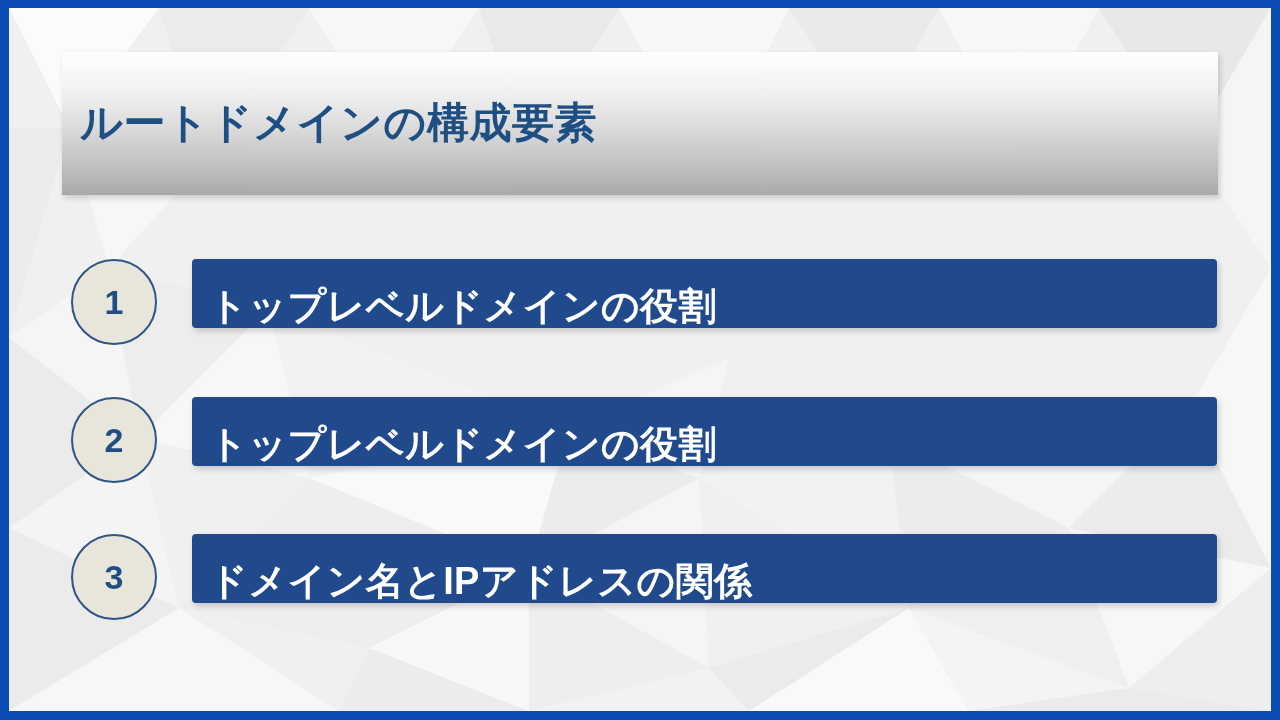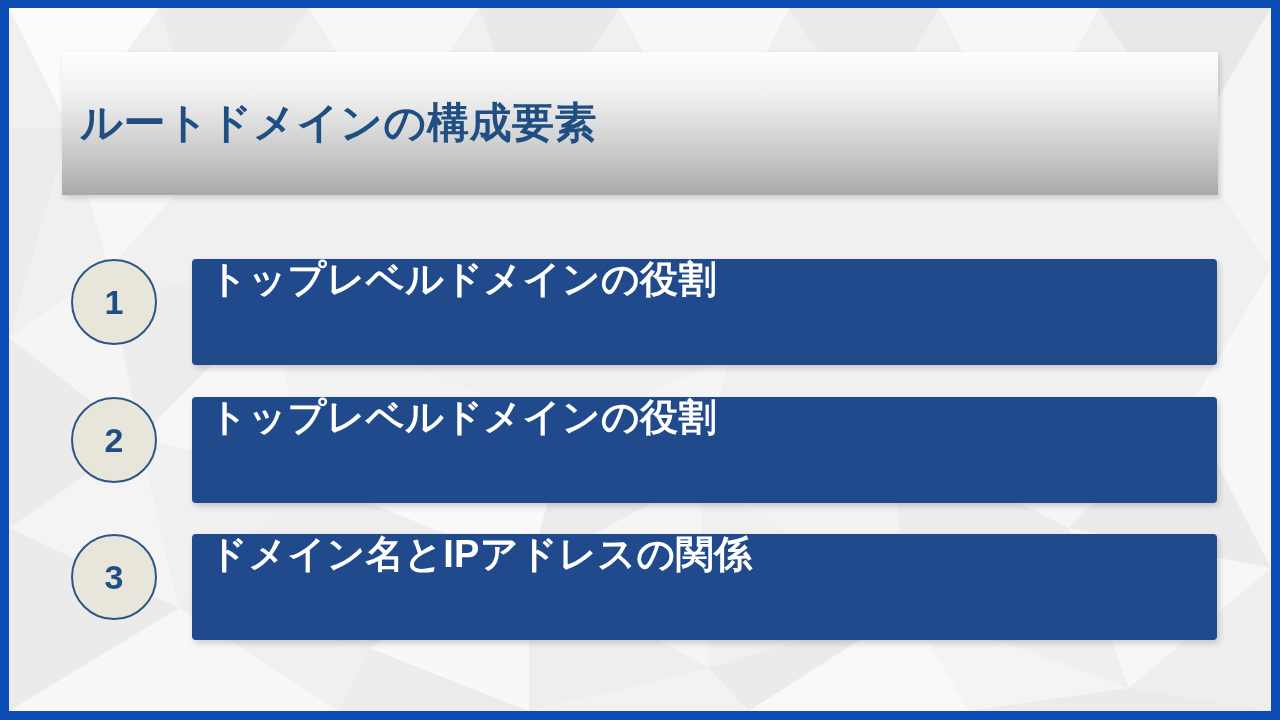--- a/index.html
+++ b/index.html
@@ -98,26 +98,26 @@
     font-size: 34px;
     font-weight: bold;
     line-height: 1;
   }
 
   .item-bar {
     position: absolute;
     left: 183px;
     top: 0;
     width: 1025px;
-    height: 106px;
+    height: 69px;
     background: #214A8C;
     border-radius: 4px;
     box-shadow: 2px 3px 6px rgba(0,0,0,0.18);
     display: flex;
-    align-items: flex-start;
+    align-items: flex-end;
     box-sizing: border-box;
   }
   .item-label {
     margin-left: 17px;
     color: #FFFFFF;
     font-size: 38px;
     font-weight: bold;
     letter-spacing: 0.3px;
     line-height: 1.1;
     white-space: nowrap;

